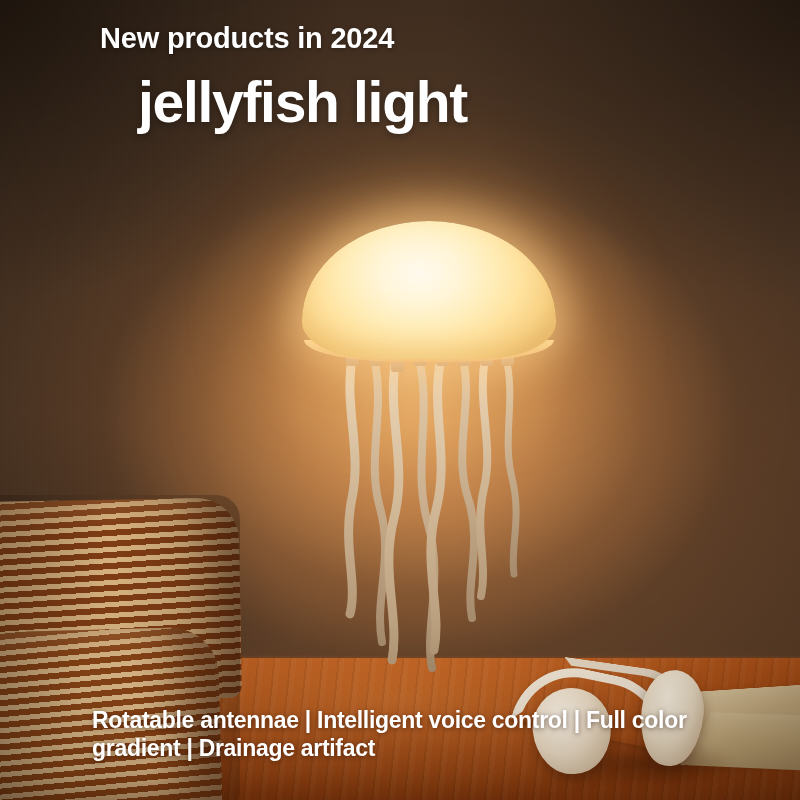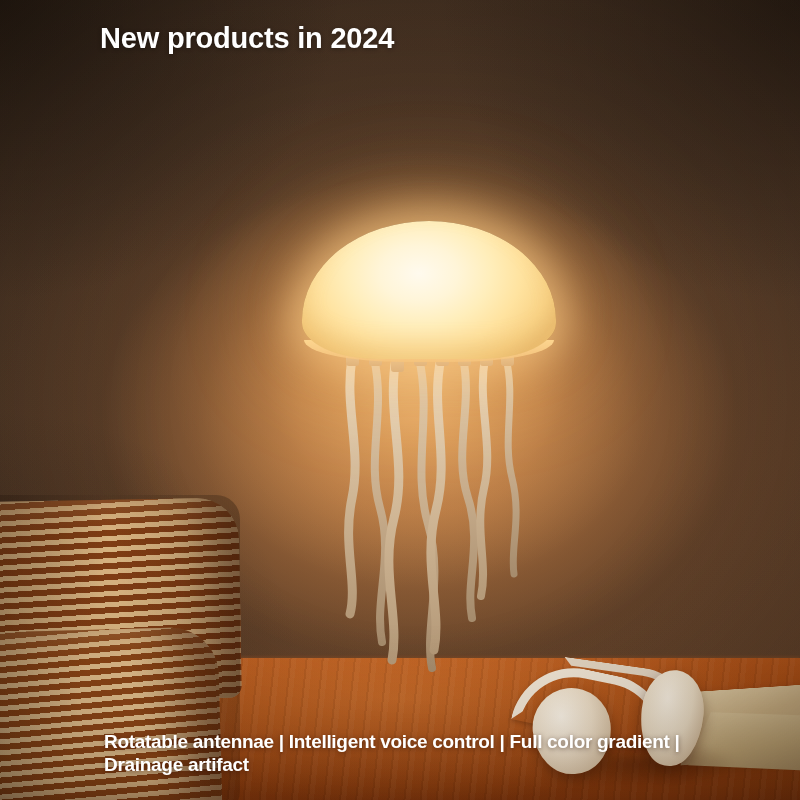--- a/index.html
+++ b/index.html
@@ -249,29 +249,28 @@
     left: 522px; top: 578px;
     font-size: 55px;
     font-weight: normal;
     color: #18110c;
     letter-spacing: -0.6px;
     white-space: nowrap;
     text-shadow: 0 1px 3px rgba(255,200,140,0.25);
   }
   .features {
     position: absolute;
-    left: 104px; top: 706px;
+    left: 92px; top: 706px;
     width: 650px;
-    font-size: 19px;
+    font-size: 23px;
     font-weight: bold;
     color: #ffffff;
     line-height: 1.22;
     letter-spacing: -0.3px;
     text-shadow: 0 1px 5px rgba(40,14,0,0.55);
-    margin-top: 24px;
   }
 
   
   .vignette {
     position: absolute;
     left: 0; top: 0;
     width: 800px; height: 800px;
     pointer-events: none;
     background: radial-gradient(ellipse 620px 560px at 420px 400px,
       rgba(0,0,0,0) 40%, rgba(20,10,4,0.18) 76%, rgba(14,7,2,0.38) 100%);
@@ -340,18 +339,19 @@
   <div class="hp-band"></div>
   <div class="hp-band2"></div>
   <div class="hp-cup-left"></div>
   <div class="hp-cup-right"></div>
 
   <div class="vignette"></div>
 
   <div class="eyebrow">New products in 2024</div>
 
   <div class="headline">
+    <span>jellyfish light</span>
   </div>
 
 
   <div class="features">Rotatable antennae | Intelligent voice control | Full color gradient | Drainage artifact</div>
 
 </div>
 
 </body></html>

